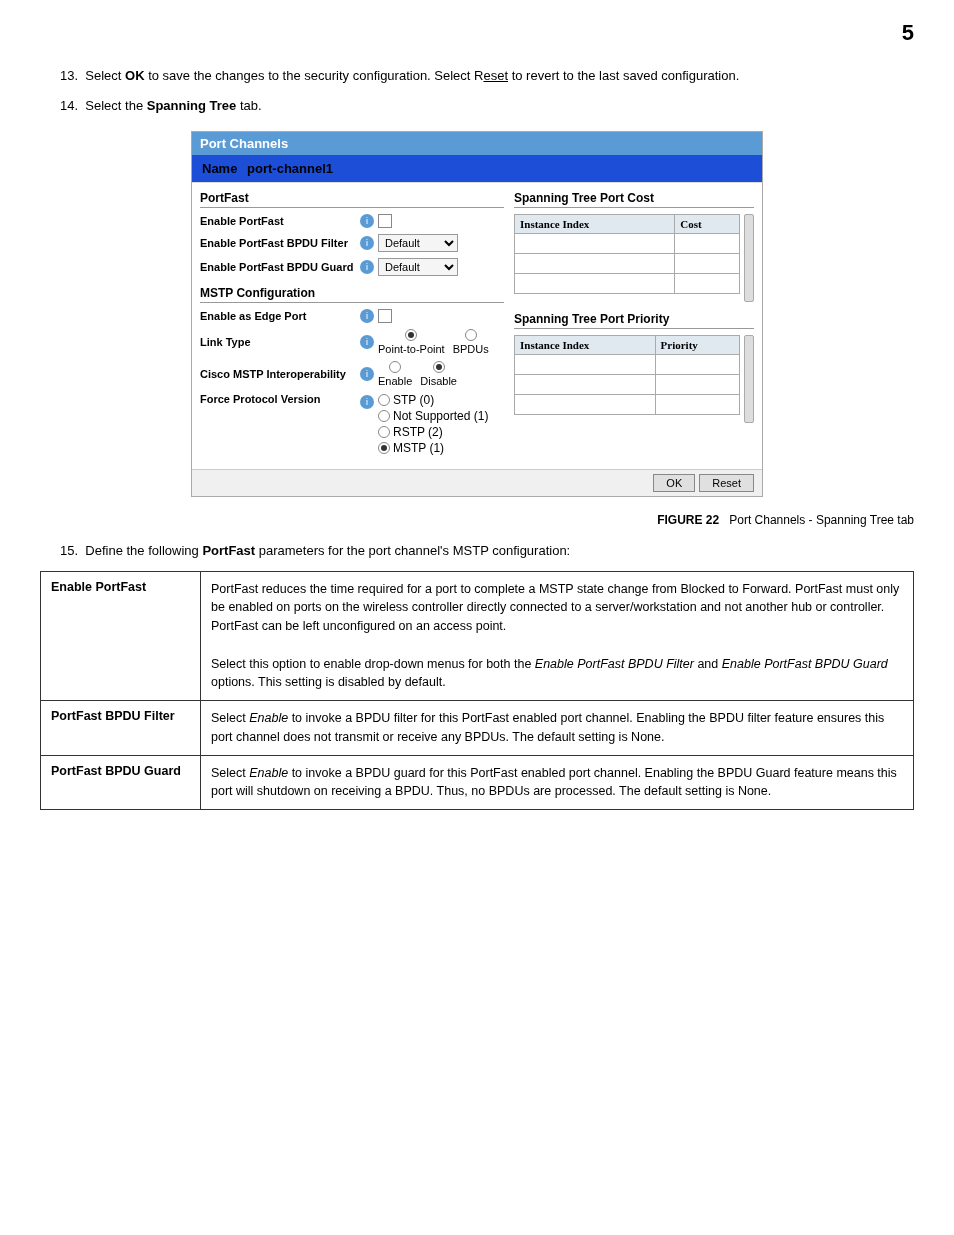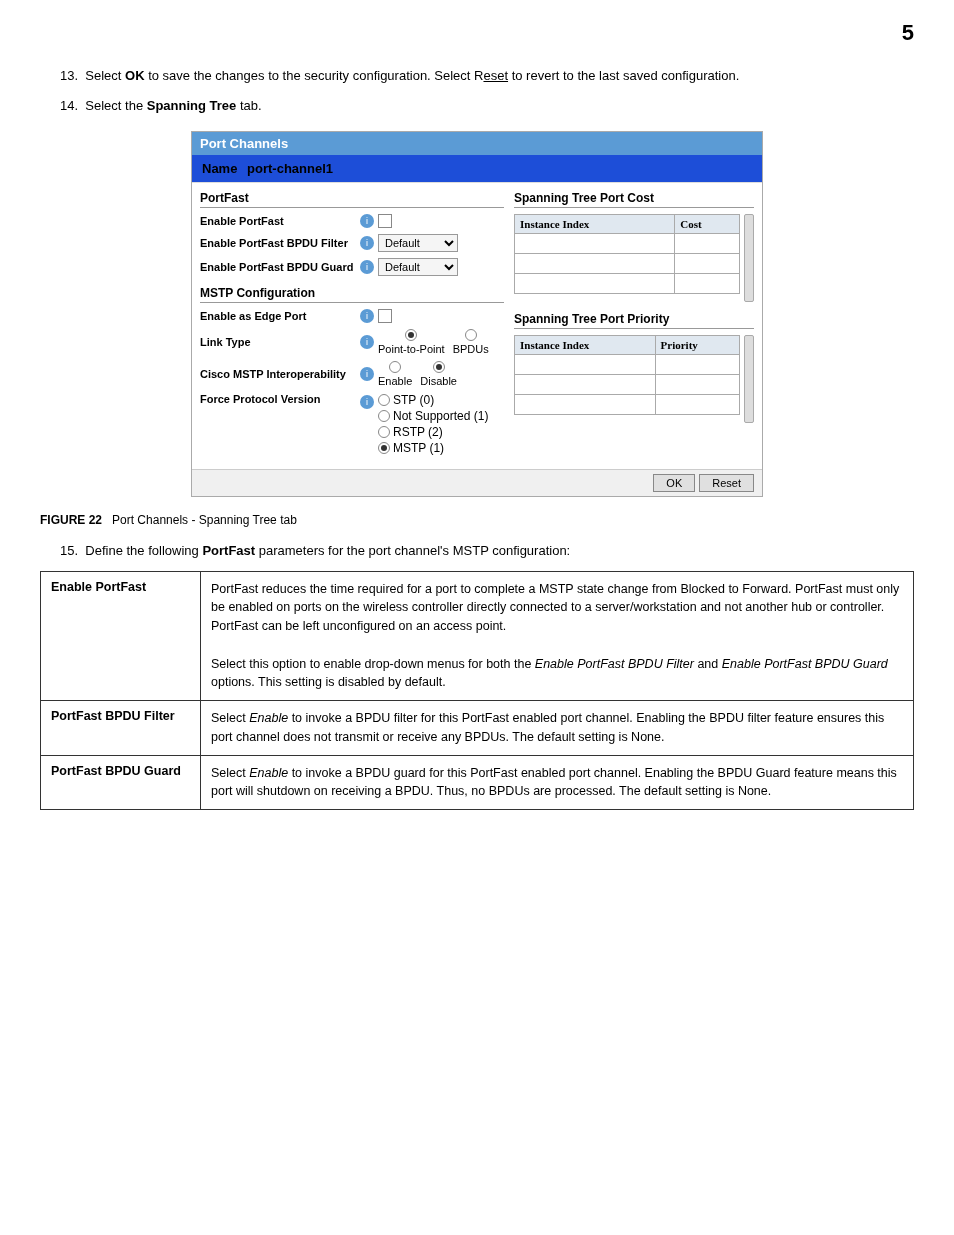--- a/index.html
+++ b/index.html
@@ -237,21 +237,21 @@
 
     .btn {
       padding: 2px 12px;
       font-size: 11px;
       border: 1px solid #888;
       background: #e0e0e0;
       cursor: pointer;
     }
 
     .figure-caption {
-      text-align: left;
+      text-align: right;
       font-size: 12px;
       margin: 8px 0 14px 0;
     }
 
     .figure-caption b { font-weight: bold; }
 
     
     .def-table {
       width: 100%;
       border-collapse: collapse;

